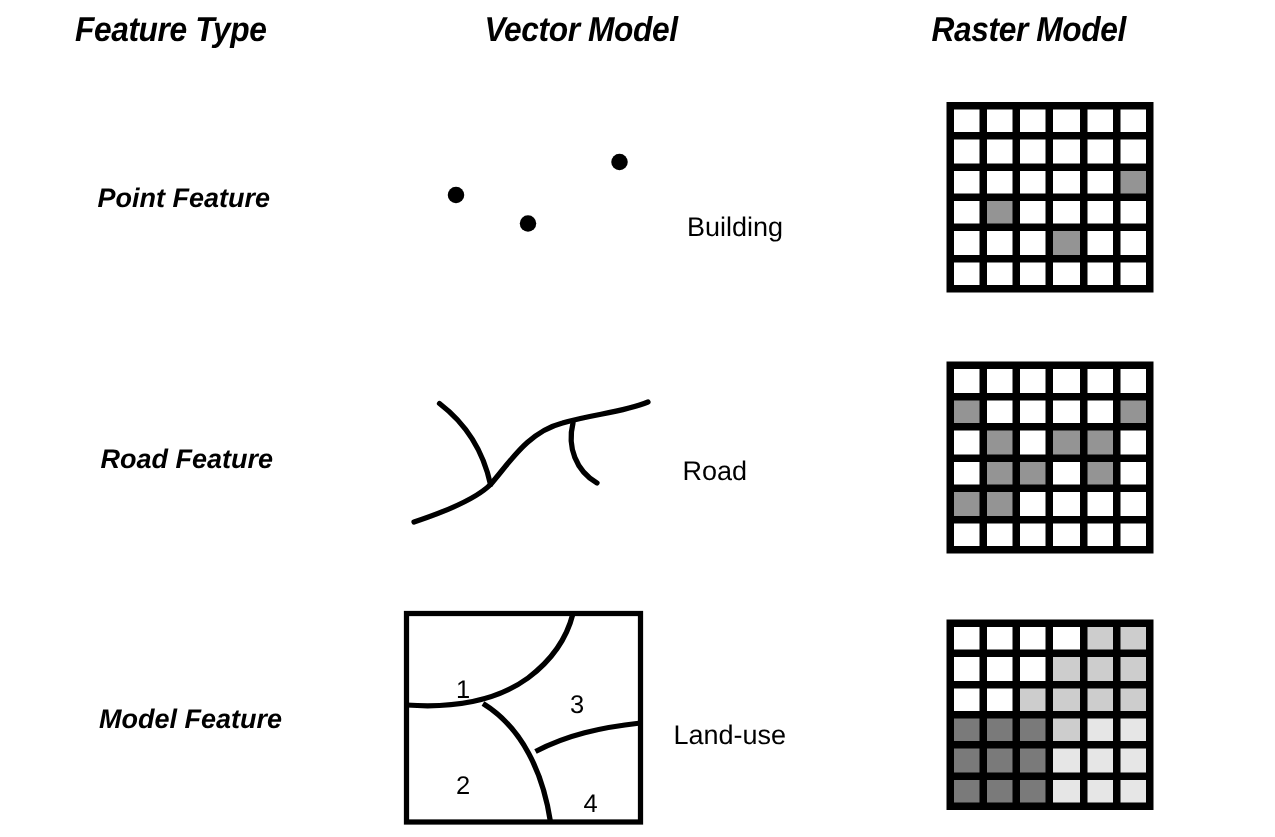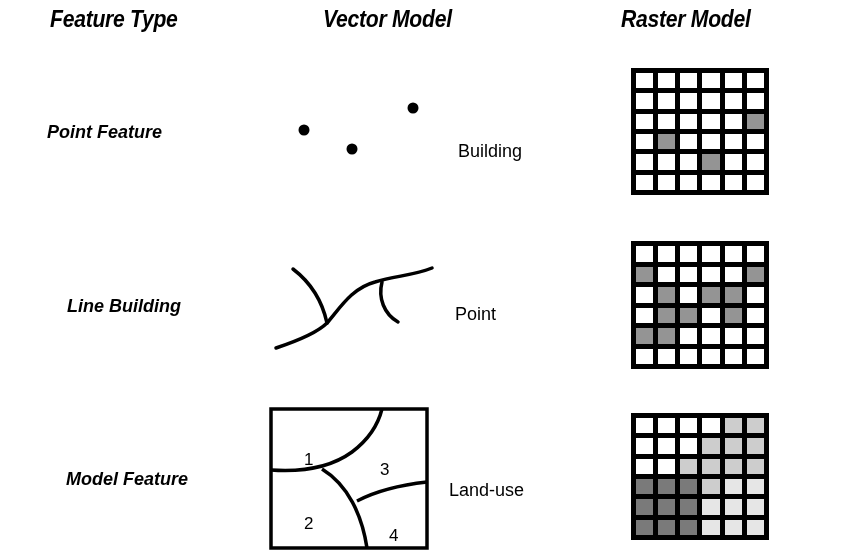--- a/index.html
+++ b/index.html
@@ -15,26 +15,26 @@
     svg.vec { position: absolute; left: 0; top: 0; }
     .areanum { font-family: "Liberation Sans", sans-serif; font-size: 17px; }
   </style>
 </head>
 <body>
 
 <div class="hdr" style="left:50px;">Feature Type</div>
 <div class="hdr" style="left:323px;">Vector Model</div>
 <div class="hdr" style="left:621px;">Raster Model</div>
 
-<div class="rowlabel" style="left:47px; top:122px;">Point Feature</div>
-<div class="rowlabel" style="left:67px; top:296px;">Line Building</div>
+<div class="rowlabel" style="left:65px; top:122px;">Point Feature</div>
+<div class="rowlabel" style="left:67px; top:296px;">Road Feature</div>
 <div class="rowlabel" style="left:66px; top:469px;">Model Feature</div>
 
 <div class="examplelabel" style="left:458px; top:141px;">Building</div>
-<div class="examplelabel" style="left:455px; top:304px;">Point</div>
+<div class="examplelabel" style="left:455px; top:304px;">Road</div>
 <div class="examplelabel" style="left:449px; top:480px;">Land-use</div>
 
 <svg class="vec" width="850" height="558">
 
   <g>
     <circle cx="304" cy="130" r="5.5" fill="#000"></circle>
     <circle cx="352" cy="149" r="5.5" fill="#000"></circle>
     <circle cx="413" cy="108" r="5.5" fill="#000"></circle>
   </g>
 

